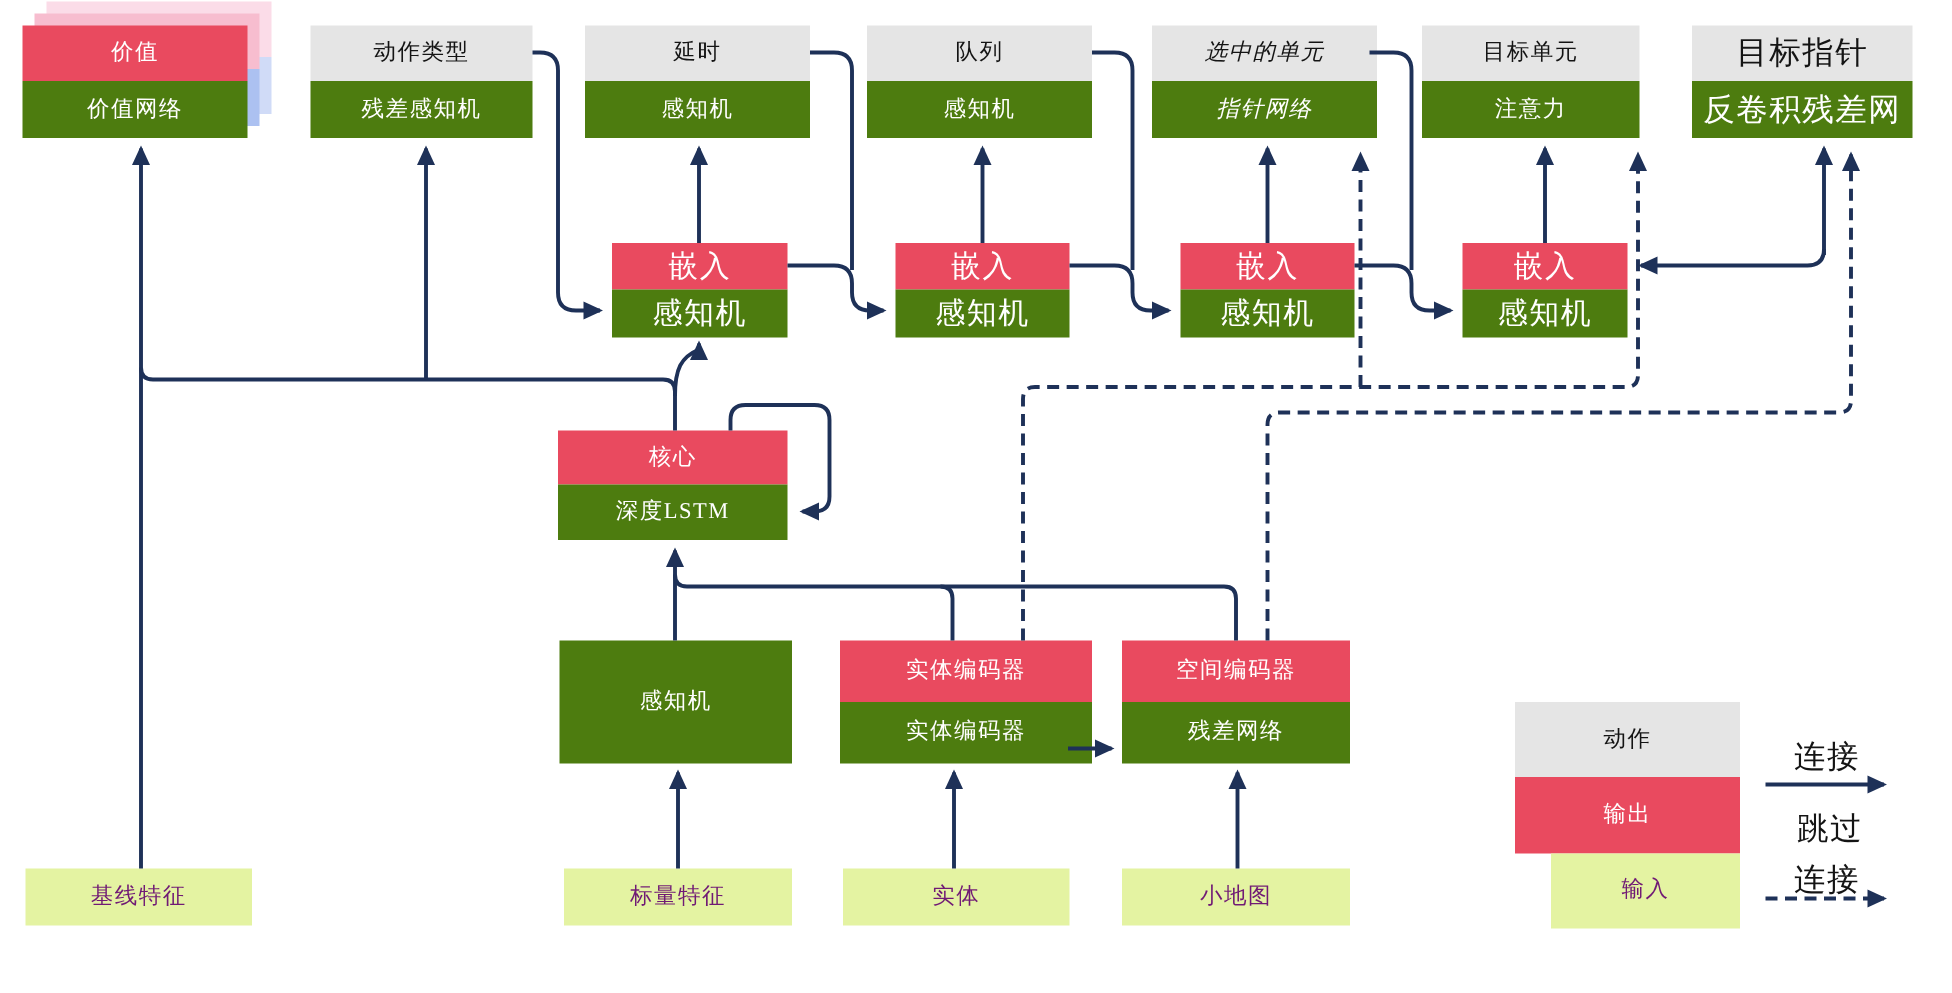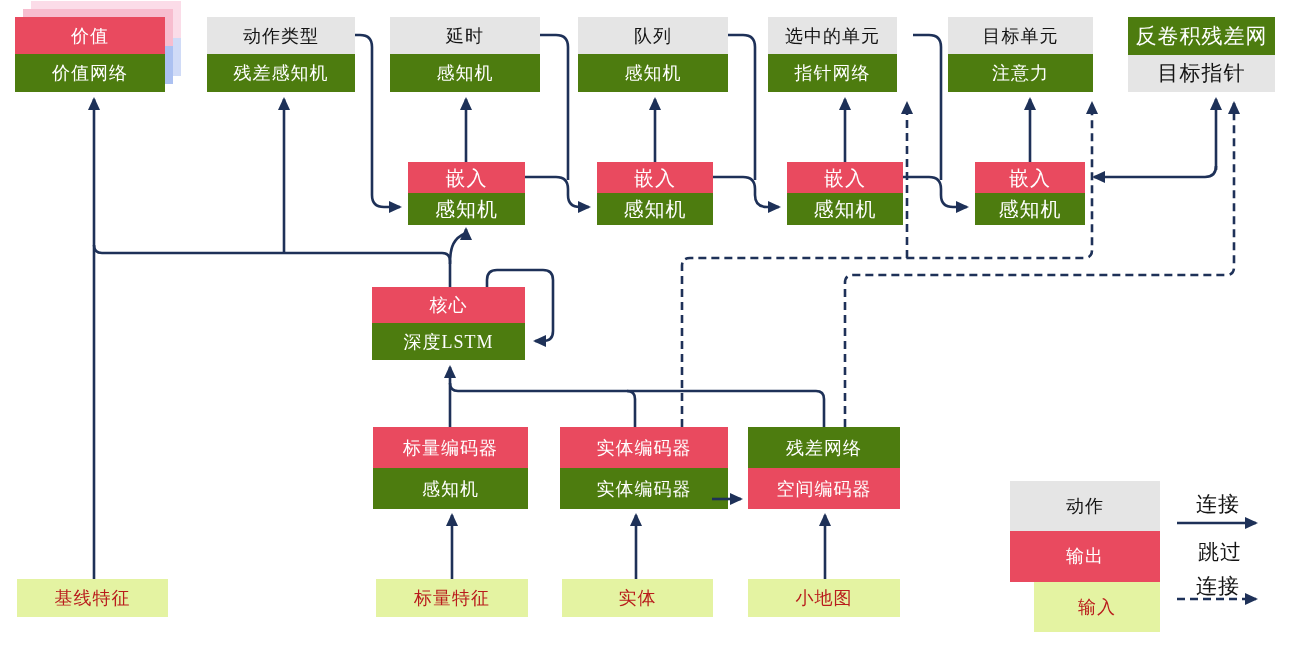--- a/index.html
+++ b/index.html
@@ -2,25 +2,25 @@
 <html><head>
 <meta charset="utf-8">
 <style>
   html,body{margin:0;padding:0;background:#ffffff;}
   #canvas{
     position:relative;width:1301px;height:662px;background:#ffffff;overflow:hidden;
     font-family:"Liberation Serif","DejaVu Serif",serif;
   }
   .node{position:absolute;display:flex;flex-direction:column;}
   .band{display:flex;align-items:center;justify-content:center;
-        font-size:18px;line-height:1;letter-spacing:1px;white-space:nowrap;}
+        font-size:15px;line-height:1;letter-spacing:1px;white-space:nowrap;}
   .band.action{background:#e5e5e5;color:#141414;}
   .band.output{background:#E94A5F;color:#ffffff;}
   .band.nn{background:#4d7c0f;color:#ffffff;}
-  .band.input{background:#E4F3A2;color:#b91c1c;}
+  .band.input{background:#E4F3A2;color:#701a75;}
   .shadowcard{position:absolute;display:flex;flex-direction:column;}
   .shadowcard .sh-top{flex:0 0 37px;}
   .shadowcard .sh-bot{flex:1 1 auto;}
   .sc-back .sh-top{background:#FBDCE8;}
   .sc-back .sh-bot{background:#D0DBF7;}
   .sc-front .sh-top{background:#F7BDCF;}
   .sc-front .sh-bot{background:#ACC1F1;}
   #wires{position:absolute;left:0;top:0;pointer-events:none;}
   .legend-label{position:absolute;font-size:21px;color:#141414;letter-spacing:1px;
                 text-align:center;white-space:nowrap;}
@@ -49,31 +49,31 @@
         <div class="band nn" style="flex: 1 1 auto;">残差感知机</div>
       </div>
       <div class="node" style="left: 390px; top: 17px; width: 150px; height: 75px;">
         <div class="band action" style="flex: 0 0 37px;">延时</div>
         <div class="band nn" style="flex: 1 1 auto;">感知机</div>
       </div>
       <div class="node" style="left: 578px; top: 17px; width: 150px; height: 75px;">
         <div class="band action" style="flex: 0 0 37px;">队列</div>
         <div class="band nn" style="flex: 1 1 auto;">感知机</div>
       </div>
-      <div class="node" style="left: 768px; top: 17px; width: 129px; height: 75px;">
+      <div class="node" style="left: 768px; top: 17px; width: 150px; height: 75px; font-style: italic;">
         <div class="band action" style="flex: 0 0 37px;">选中的单元</div>
         <div class="band nn" style="flex: 1 1 auto;">指针网络</div>
       </div>
       <div class="node" style="left: 948px; top: 17px; width: 145px; height: 75px;">
         <div class="band action" style="flex: 0 0 37px;">目标单元</div>
         <div class="band nn" style="flex: 1 1 auto;">注意力</div>
       </div>
       <div class="node" style="left: 1128px; top: 17px; width: 147px; height: 75px;">
+        <div class="band action" style="flex: 0 0 37px; font-size: 21px;">目标指针</div>
         <div class="band nn" style="flex: 1 1 auto; font-size: 21px;">反卷积残差网</div>
-        <div class="band action" style="flex: 0 0 37px; font-size: 21px;">目标指针</div>
       </div>
       <div class="node" style="left: 408px; top: 162px; width: 117px; height: 63px;">
         <div class="band output" style="flex: 0 0 31px; font-size: 20px;">嵌入</div>
         <div class="band nn" style="flex: 1 1 auto; font-size: 20px;">感知机</div>
       </div>
       <div class="node" style="left: 597px; top: 162px; width: 116px; height: 63px;">
         <div class="band output" style="flex: 0 0 31px; font-size: 20px;">嵌入</div>
         <div class="band nn" style="flex: 1 1 auto; font-size: 20px;">感知机</div>
       </div>
       <div class="node" style="left: 787px; top: 162px; width: 116px; height: 63px;">
@@ -82,46 +82,45 @@
       </div>
       <div class="node" style="left: 975px; top: 162px; width: 110px; height: 63px;">
         <div class="band output" style="flex: 0 0 31px; font-size: 20px;">嵌入</div>
         <div class="band nn" style="flex: 1 1 auto; font-size: 20px;">感知机</div>
       </div>
       <div class="node" style="left: 372px; top: 287px; width: 153px; height: 73px; text-align: center;">
         <div class="band output" style="flex: 0 0 36px;">核心</div>
         <div class="band nn" style="flex: 1 1 auto;">深度LSTM</div>
       </div>
       <div class="node" style="left: 373px; top: 427px; width: 155px; height: 82px;">
-        <div class="band output" style="flex: 0 0 41px;">标量编码器</div>
         <div class="band nn" style="flex: 1 1 auto;">感知机</div>
       </div>
       <div class="node" style="left: 560px; top: 427px; width: 168px; height: 82px;">
         <div class="band output" style="flex: 0 0 41px;">实体编码器</div>
         <div class="band nn" style="flex: 1 1 auto;">实体编码器</div>
       </div>
       <div class="node" style="left: 748px; top: 427px; width: 152px; height: 82px;">
+        <div class="band output" style="flex: 0 0 41px;">空间编码器</div>
         <div class="band nn" style="flex: 1 1 auto;">残差网络</div>
-        <div class="band output" style="flex: 0 0 41px;">空间编码器</div>
       </div>
       <div class="node" style="left: 17px; top: 579px; width: 151px; height: 38px;">
         <div class="band input" style="flex: 1 1 auto;">基线特征</div>
       </div>
       <div class="node" style="left: 376px; top: 579px; width: 152px; height: 38px;">
         <div class="band input" style="flex: 1 1 auto;">标量特征</div>
       </div>
       <div class="node" style="left: 562px; top: 579px; width: 151px; height: 38px;">
         <div class="band input" style="flex: 1 1 auto;">实体</div>
       </div>
       <div class="node" style="left: 748px; top: 579px; width: 152px; height: 38px;">
         <div class="band input" style="flex: 1 1 auto;">小地图</div>
       </div>
     </div>
 
-  <div id="legend" style="position: absolute; left: 1010px; top: 481px; width: 150px; height: 151px; display: flex; flex-direction: column;">
+  <div id="legend" style="position: absolute; left: 1010px; top: 468px; width: 150px; height: 151px; display: flex; flex-direction: column;">
       <div class="band action" style="flex: 1 1 0px;">动作</div>
       <div class="band output" style="flex: 1 1 0px;">输出</div>
       <div class="band input" style="flex: 1 1 0px; margin-left: 24px;">输入</div>
     </div>
   <div class="legend-label" style="left:1178px;top:490px;width:80px;">连接</div>
   <div class="legend-label" style="left:1180px;top:538px;width:80px;">跳过</div>
   <div class="legend-label" style="left:1178px;top:572px;width:80px;">连接</div>
 
   <svg id="wires" width="1301" height="662" viewBox="0 0 1301 662">
     <defs>

